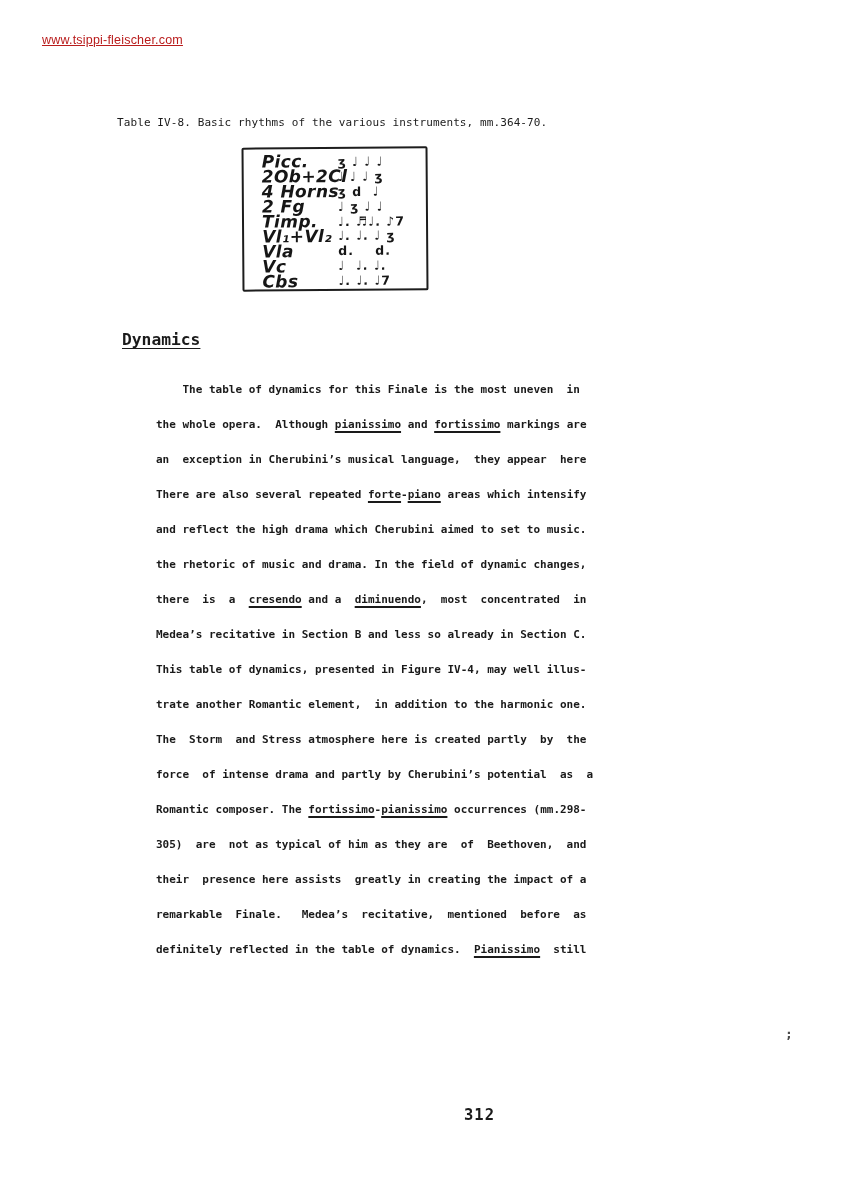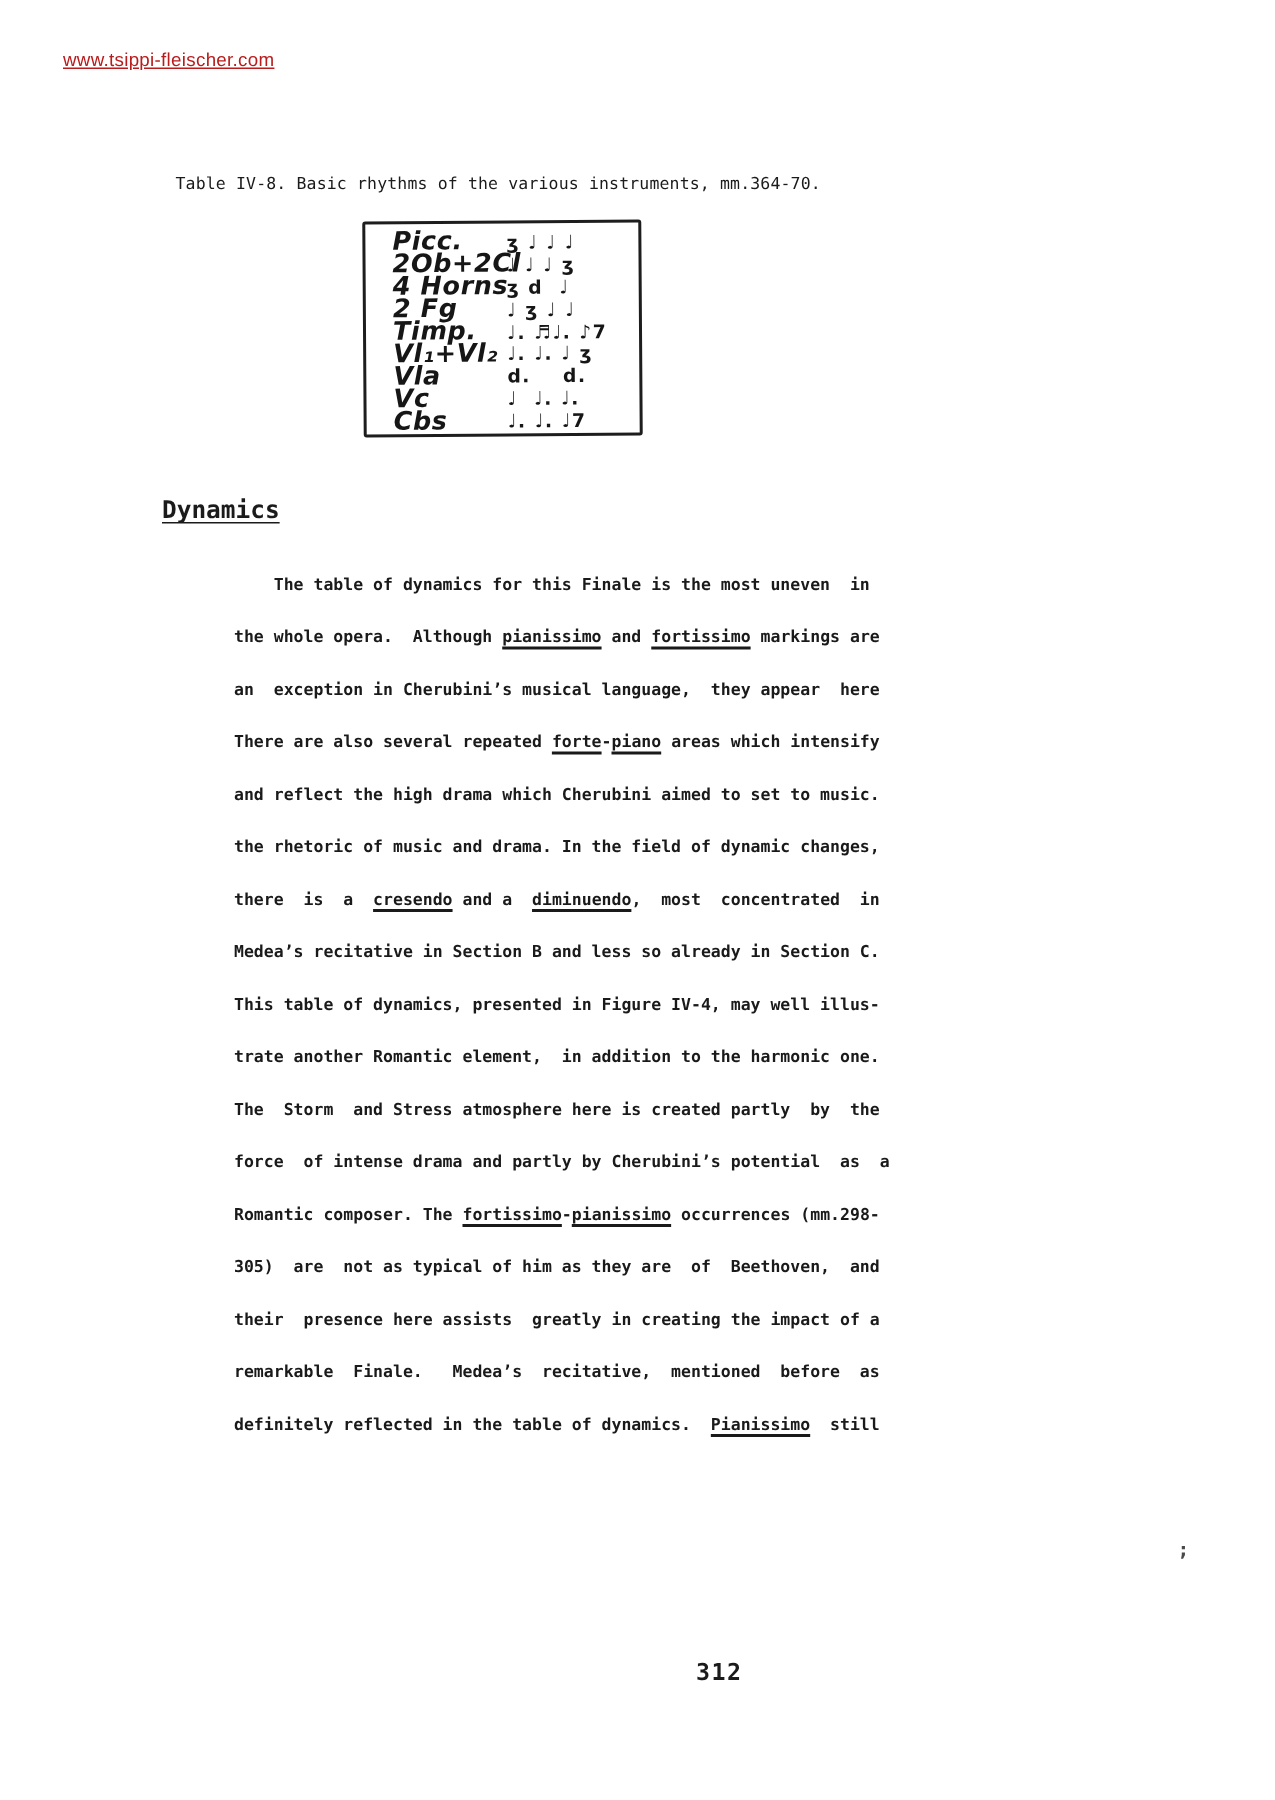--- a/index.html
+++ b/index.html
@@ -28,21 +28,21 @@
     font-family:"DejaVu Sans","Liberation Sans",sans-serif;
     font-weight:bold;color:#161616;
   }
   .rb-inst{
     width:76px;font-size:17px;font-style:italic;letter-spacing:0.4px;white-space:pre;
   }
   .rb-rhy{
     font-size:12.5px;white-space:pre;letter-spacing:1px;
   }
   .section-heading{
-    position:absolute;left:108px;top:330px;
+    position:absolute;left:122px;top:330px;
     font-size:16.3px;font-weight:bold;
     text-decoration:underline;text-underline-offset:3px;
   }
   .body-text{
     position:absolute;left:120px;top:372px;width:700px;
   }
   .body-text .line{
     white-space:pre;font-size:11px;font-weight:bold;
     height:35px;line-height:35px;letter-spacing:0px;color:#1a1a1a;margin-left:36px;
   }

